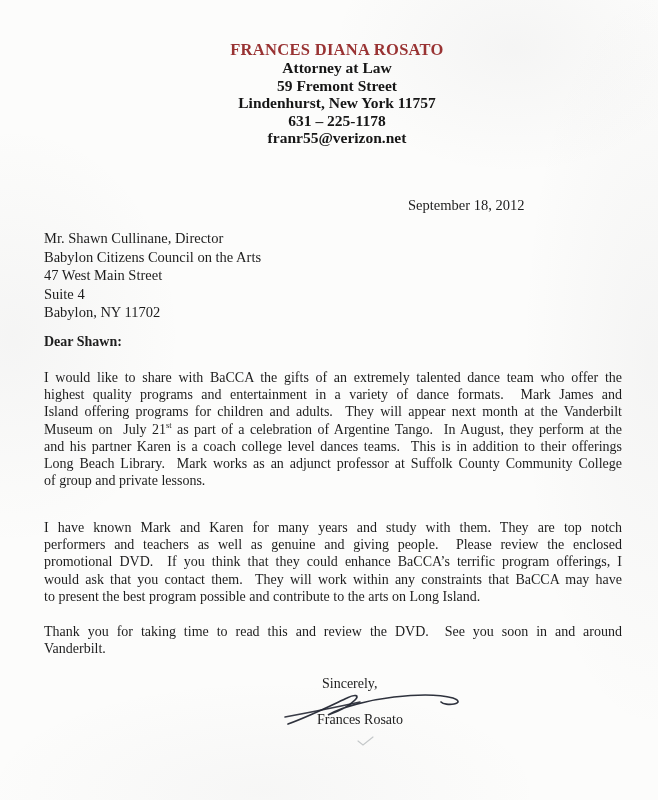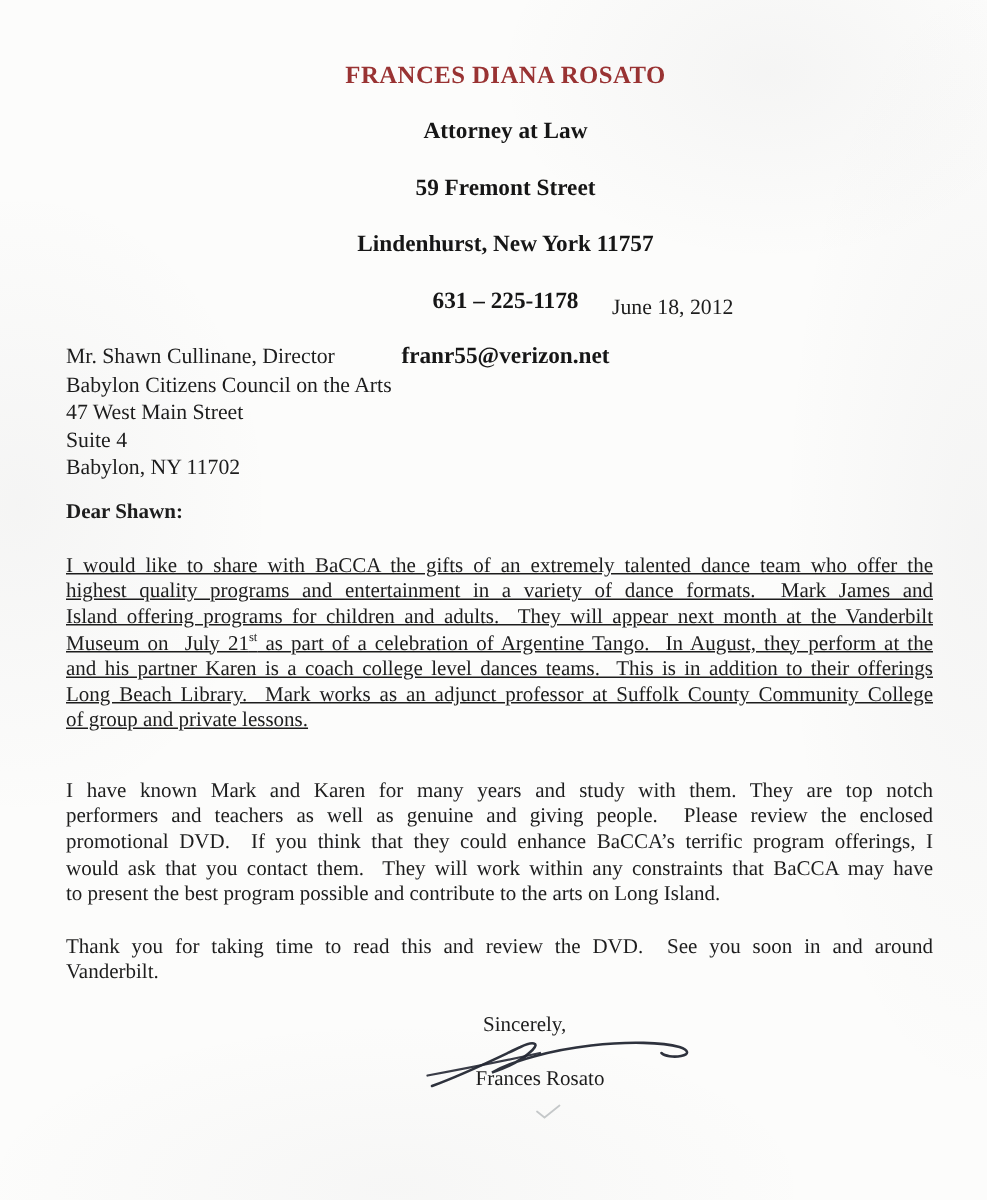--- a/index.html
+++ b/index.html
@@ -16,32 +16,32 @@
       radial-gradient(ellipse 400px 160px at 40% 99%, rgba(110,110,118,0.04), rgba(0,0,0,0) 70%),
       #fcfcfb;
   }
   .tline{white-space:pre-wrap;}
   
   .letterhead{
     position:absolute;top:40px;left:0;width:658px;box-sizing:border-box;
     padding-left:16px;text-align:center;font-weight:bold;
   }
   .lh-name{font-size:16.5px;line-height:19px;letter-spacing:0.3px;}
-  .letterhead .tline{font-size:15.5px;line-height:17.6px;color:#161616;margin-top:20px;}
+  .letterhead .tline{font-size:15.5px;line-height:17.6px;color:#161616;}
   
   .date{position:absolute;top:196px;left:408px;font-size:14.5px;line-height:18px;}
   .recipient{position:absolute;top:229px;left:44px;font-size:14.5px;}
   .recipient .tline{line-height:18.6px;}
   
   .salutation{position:absolute;top:333px;left:44px;font-size:14px;line-height:17.2px;font-weight:bold;}
   .para{position:absolute;left:44px;width:578px;font-size:14px;}
   .para .tline{line-height:17.2px;text-align:justify;text-align-last:justify;}
   .para .tline.last{text-align-last:left;}
   .para sup{font-size:8.5px;vertical-align:super;line-height:0;}
-  #para1{top:369px;text-decoration:underline;}
+  #para1{top:369px;}
   #para2{top:519px;}
   #para3{top:623px;}
   
   .sincerely{position:absolute;top:675px;left:322px;font-size:14px;line-height:17.2px;}
   .signature-svg{position:absolute;top:685px;left:282px;}
   .signed-name{position:absolute;top:711px;left:317px;font-size:14px;line-height:17.2px;}
   .checkmark-svg{position:absolute;top:735px;left:357px;opacity:0.55;}
 </style>
 </head>
 <body>
@@ -52,21 +52,21 @@
     <div class="lh-name" style="color:#993333;">FRANCES DIANA ROSATO</div>
     <div>
         <div class="tline"><span>Attorney at Law</span></div>
         <div class="tline"><span>59 Fremont Street</span></div>
         <div class="tline"><span>Lindenhurst, New York 11757</span></div>
         <div class="tline"><span>631 – 225-1178</span></div>
         <div class="tline last"><span>franr55@verizon.net</span></div>
       </div>
   </header>
 
-  <div class="date">June 18, 2012</div>
+  <div class="date">September 18, 2012</div>
 
   <div class="recipient">
       <div class="tline"><span>Mr. Shawn Cullinane, Director</span></div>
       <div class="tline"><span>Babylon Citizens Council on the Arts</span></div>
       <div class="tline"><span>47 West Main Street</span></div>
       <div class="tline"><span>Suite 4</span></div>
       <div class="tline last"><span>Babylon, NY 11702</span></div>
     </div>
 
   <div class="salutation">Dear Shawn:</div>

